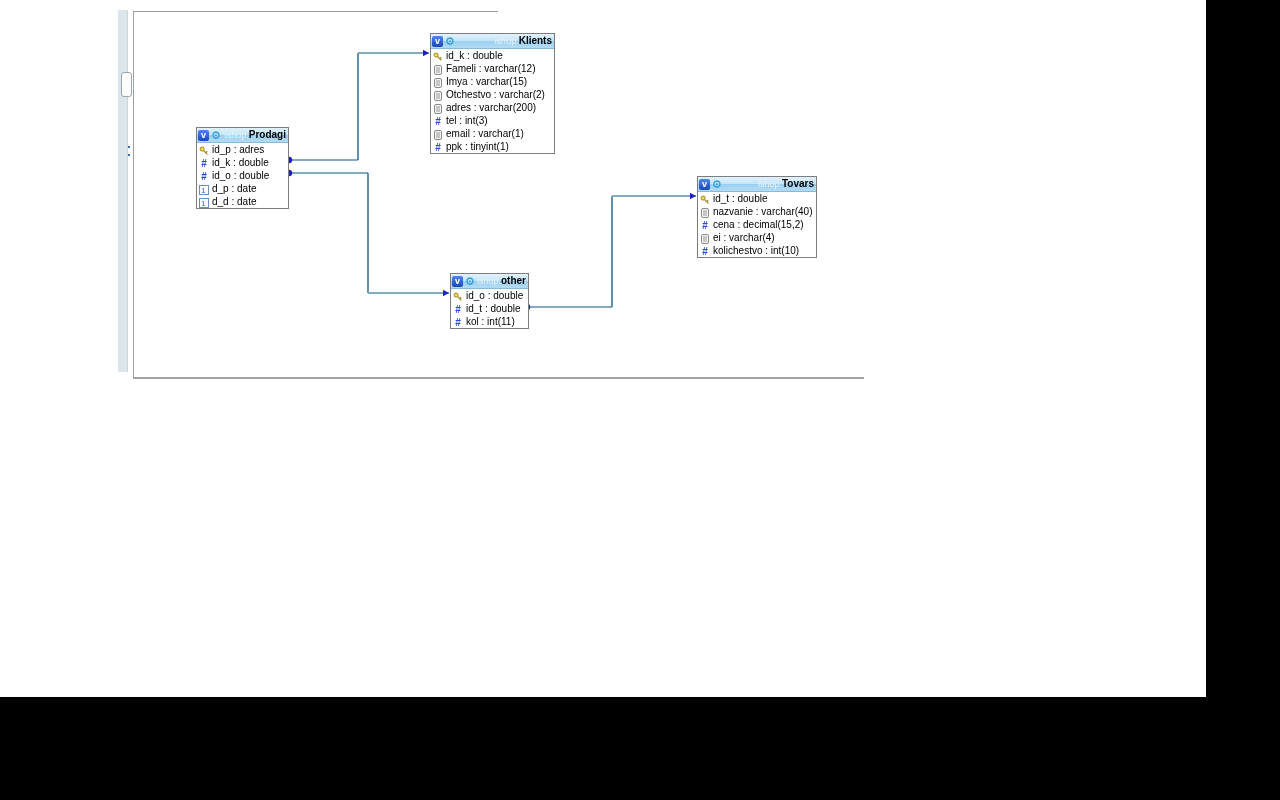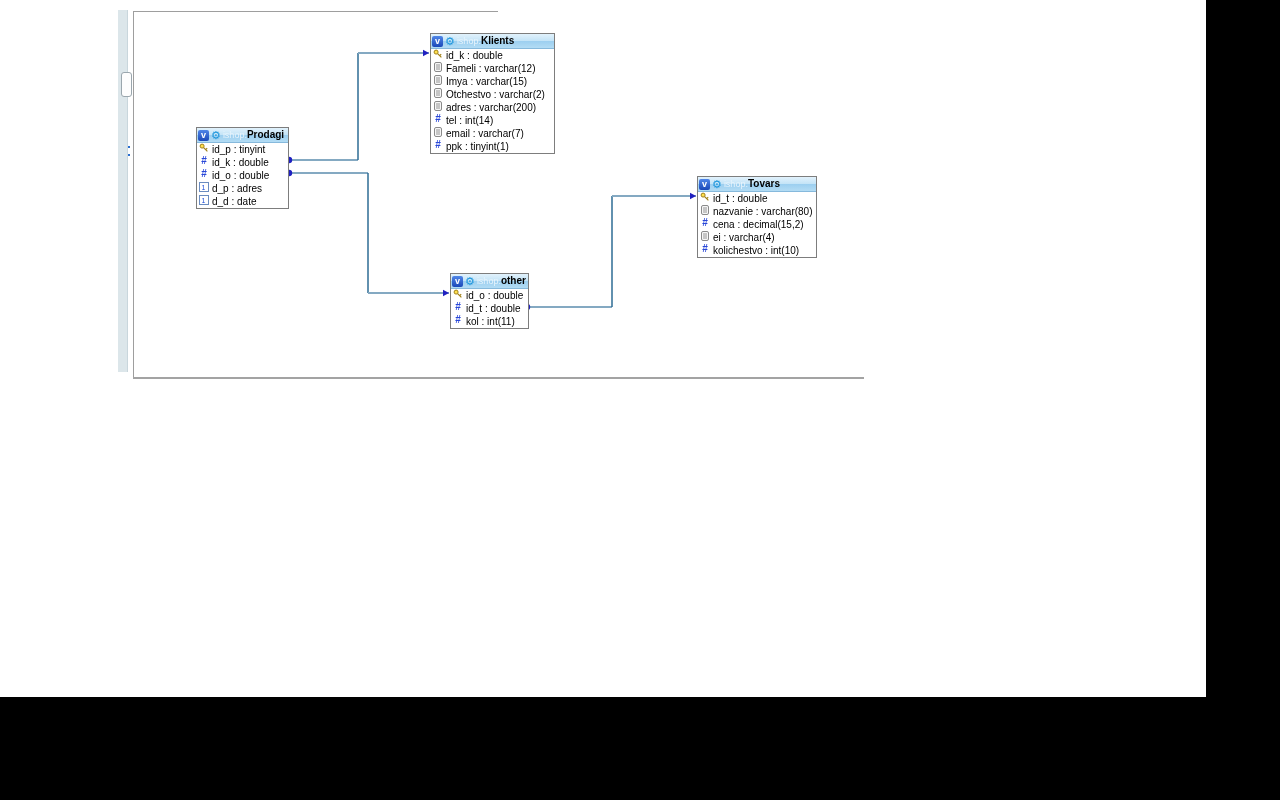--- a/index.html
+++ b/index.html
@@ -39,23 +39,23 @@
     background:linear-gradient(#e2f2fc,#c4e4f7 48%,#9ccff0 52%,#b3dcf4);
     border-bottom:1px solid #86b9dc;
   }
   .vbadge{
     width:11px;height:11px;flex:0 0 11px;
     background:linear-gradient(#4f86e8,#1b48b8);
     color:#fff;font-size:9px;font-weight:bold;line-height:11px;
     text-align:center;border-radius:2px;
   }
   .gear{color:#1d96dc;font-size:11px;line-height:11px;flex:0 0 auto;}
-  .tname{flex:1;text-align:left;color:#000;font-size:10px;font-weight:bold;white-space:nowrap;overflow:hidden;}
+  .tname{flex:1;text-align:right;color:#000;font-size:10px;font-weight:bold;white-space:nowrap;overflow:hidden;}
   .schema{color:#e8f4fc;font-weight:normal;font-size:9px;}
-  .trow{height:13px;display:flex;align-items:flex-start;gap:3px;padding-left:2px;white-space:nowrap;}
+  .trow{height:13px;display:flex;align-items:flex-end;gap:3px;padding-left:2px;white-space:nowrap;}
   .fic{width:10px;height:10px;flex:0 0 10px;display:inline-flex;align-items:center;justify-content:center;}
   .fic svg{display:block;}
   .num-ic{color:#2947d8;font-weight:bold;font-size:10px;line-height:10px;}
   .flabel{color:#000;font-size:10px;}
 </style>
 </head>
 <body>
 
 <div class="app">
 
@@ -135,30 +135,30 @@
               <rect x="1.5" y="0.5" width="7" height="9" rx="1.5" fill="#f6f6f6" stroke="#8a8a8a"></rect>
               <path d="M3 3h4M3 5h4M3 7h4" stroke="#8a8a8a" stroke-width="0.9"></path>
             </svg>
           </span>
           <span class="flabel">adres : varchar(200)</span>
         </div>
         <div class="trow">
           <span class="fic">
             <span class="num-ic">#</span>
           </span>
-          <span class="flabel">tel : int(14)</span>
-        </div>
-        <div class="trow">
-          <span class="fic">
-            <svg width="10" height="10" viewBox="0 0 10 10">
-              <rect x="1.5" y="0.5" width="7" height="9" rx="1.5" fill="#f6f6f6" stroke="#8a8a8a"></rect>
-              <path d="M3 3h4M3 5h4M3 7h4" stroke="#8a8a8a" stroke-width="0.9"></path>
-            </svg>
-          </span>
-          <span class="flabel">email : varchar(7)</span>
+          <span class="flabel">tel : int(3)</span>
+        </div>
+        <div class="trow">
+          <span class="fic">
+            <svg width="10" height="10" viewBox="0 0 10 10">
+              <rect x="1.5" y="0.5" width="7" height="9" rx="1.5" fill="#f6f6f6" stroke="#8a8a8a"></rect>
+              <path d="M3 3h4M3 5h4M3 7h4" stroke="#8a8a8a" stroke-width="0.9"></path>
+            </svg>
+          </span>
+          <span class="flabel">email : varchar(1)</span>
         </div>
         <div class="trow">
           <span class="fic">
             <span class="num-ic">#</span>
           </span>
           <span class="flabel">ppk : tinyint(1)</span>
         </div>
       </div>
       <div class="tcard" style="left: 196px; top: 127px; width: 91px;">
         <div class="thead">
@@ -166,42 +166,42 @@
           <span class="gear">⚙</span>
           <span class="tname"><span class="schema">ishop.</span>Prodagi</span>
         </div>
         <div class="trow">
           <span class="fic">
             <svg width="10" height="10" viewBox="0 0 10 10">
               <circle cx="3.1" cy="3.1" r="2" fill="#ffe14d" stroke="#a08018" stroke-width="1"></circle>
               <path d="M4.6 4.6 L8.4 8.4 M6.6 6.6 L8.2 5.2" stroke="#a08018" stroke-width="1.2" fill="none"></path>
             </svg>
           </span>
-          <span class="flabel">id_p : tinyint</span>
+          <span class="flabel">id_p : adres</span>
         </div>
         <div class="trow">
           <span class="fic">
             <span class="num-ic">#</span>
           </span>
           <span class="flabel">id_k : double</span>
         </div>
         <div class="trow">
           <span class="fic">
             <span class="num-ic">#</span>
           </span>
           <span class="flabel">id_o : double</span>
         </div>
         <div class="trow">
           <span class="fic">
             <svg width="10" height="10" viewBox="0 0 10 10">
               <rect x="0.5" y="0.5" width="9" height="9" fill="#ffffff" stroke="#6a8cc0"></rect>
               <text x="2.6" y="7.8" font-size="7" fill="#1e4fd8" font-family="Liberation Sans, sans-serif">1</text>
             </svg>
           </span>
-          <span class="flabel">d_p : adres</span>
+          <span class="flabel">d_p : date</span>
         </div>
         <div class="trow">
           <span class="fic">
             <svg width="10" height="10" viewBox="0 0 10 10">
               <rect x="0.5" y="0.5" width="9" height="9" fill="#ffffff" stroke="#6a8cc0"></rect>
               <text x="2.6" y="7.8" font-size="7" fill="#1e4fd8" font-family="Liberation Sans, sans-serif">1</text>
             </svg>
           </span>
           <span class="flabel">d_d : date</span>
         </div>
@@ -221,21 +221,21 @@
           </span>
           <span class="flabel">id_t : double</span>
         </div>
         <div class="trow">
           <span class="fic">
             <svg width="10" height="10" viewBox="0 0 10 10">
               <rect x="1.5" y="0.5" width="7" height="9" rx="1.5" fill="#f6f6f6" stroke="#8a8a8a"></rect>
               <path d="M3 3h4M3 5h4M3 7h4" stroke="#8a8a8a" stroke-width="0.9"></path>
             </svg>
           </span>
-          <span class="flabel">nazvanie : varchar(80)</span>
+          <span class="flabel">nazvanie : varchar(40)</span>
         </div>
         <div class="trow">
           <span class="fic">
             <span class="num-ic">#</span>
           </span>
           <span class="flabel">cena : decimal(15,2)</span>
         </div>
         <div class="trow">
           <span class="fic">
             <svg width="10" height="10" viewBox="0 0 10 10">

